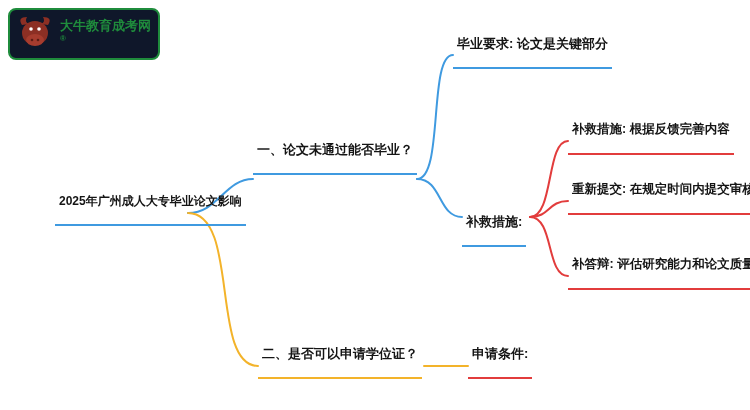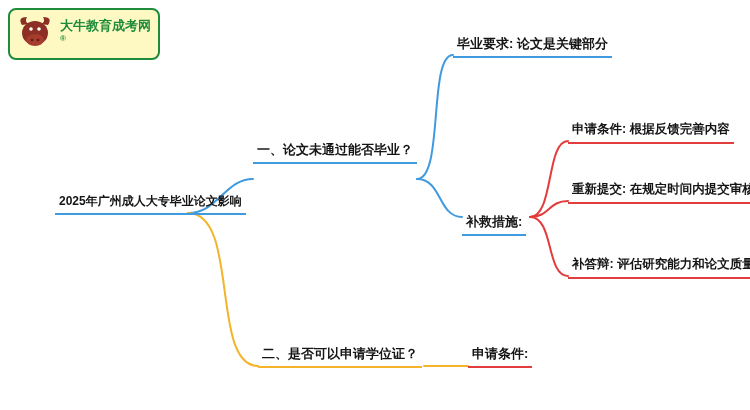--- a/index.html
+++ b/index.html
@@ -11,40 +11,40 @@
   
   #edges{position:absolute;left:0;top:0;width:750px;height:410px;}
   #edges path{fill:none;stroke-width:2px;stroke-linecap:round;}
   .e-blue{stroke:#3f9ae0;}
   .e-yellow{stroke:#f3b32a;}
   .e-red{stroke:#e23c3c;}
 
   
   .node{
     position:absolute;white-space:nowrap;color:#151515;font-weight:700;
-    padding:2px 4px 4px 4px;border-bottom:2px solid #999;line-height:1.25;
+    padding:2px 4px 15px 4px;border-bottom:2px solid #999;line-height:1.25;
   }
   .u-blue{border-bottom-color:#3f9ae0;}
   .u-yellow{border-bottom-color:#f3b32a;}
   .u-red{border-bottom-color:#e23c3c;}
 
   .n-root{left:10px;top:192px;font-size:12px;margin-left:45px;}
   .n-q1{left:253px;top:140px;font-size:13px;}
   .n-q2{left:258px;top:344px;font-size:13px;}
   .n-gradreq{left:453px;top:34px;font-size:13px;}
   .n-remedy{left:462px;top:212px;font-size:13px;}
   .n-revise{left:568px;top:120px;font-size:12.5px;}
   .n-resubmit{left:568px;top:180px;font-size:12.5px;}
   .n-redefense{left:568px;top:255px;font-size:12.5px;}
   .n-applycond{left:468px;top:344px;font-size:13px;}
 
   
   .logo{
     position:absolute;left:8px;top:8px;width:152px;height:52px;
-    border:2px solid #1f8c3c;border-radius:8px;background:#fef9c3;
+    border:2px solid #1f8c3c;border-radius:8px;background:#0f172a;
     display:flex;align-items:center;gap:6px;padding:2px 6px;box-sizing:border-box;
   }
   .logo-text{display:flex;flex-direction:column;justify-content:center;}
   .logo-title{color:#1f8c3c;font-weight:700;font-size:13px;line-height:1.2;}
   .logo-title .reg{font-size:8px;vertical-align:super;}
   .logo-sub{color:#1f8c3c;font-weight:700;font-size:10.5px;line-height:1.2;letter-spacing:.3px;}
 </style>
 </head>
 <body>
 
@@ -75,18 +75,18 @@
   <span class="logo-text">
     <span class="logo-title"><span>大牛教育成考网</span><span class="reg">®</span></span>
   </span>
 </div>
 
 <div class="node n-root u-blue">2025年广州成人大专毕业论文影响</div>
 
 <div class="node n-q1 u-blue">一、论文未通过能否毕业？</div>
 <div class="node n-gradreq u-blue">毕业要求: 论文是关键部分</div>
 <div class="node n-remedy u-blue">补救措施:</div>
-<div class="node n-revise u-red">申请条件: 根据反馈完善内容</div>
+<div class="node n-revise u-red">补救措施: 根据反馈完善内容</div>
 <div class="node n-resubmit u-red">重新提交: 在规定时间内提交审核</div>
 <div class="node n-redefense u-red">补答辩: 评估研究能力和论文质量</div>
 
 <div class="node n-q2 u-yellow">二、是否可以申请学位证？</div>
 <div class="node n-applycond u-red">申请条件:</div>
 
 </body></html>

